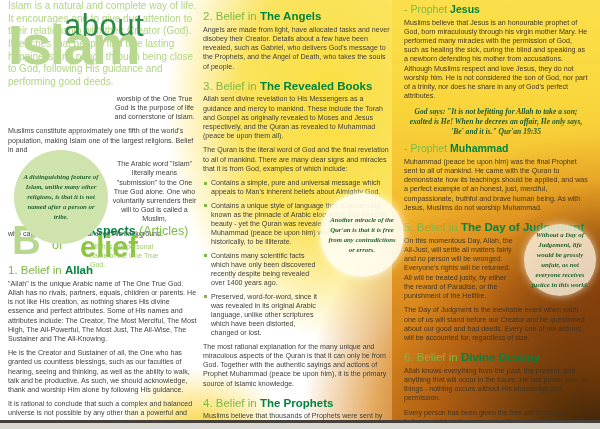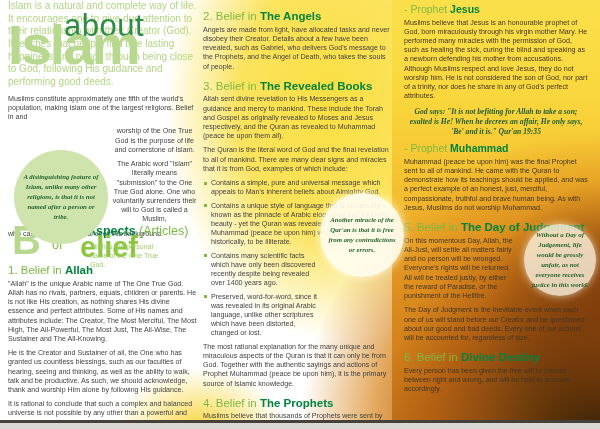--- a/index.html
+++ b/index.html
@@ -72,22 +72,22 @@
 <div id="page">
   <div class="bg"></div>
 
   <div class="col" id="col-left">
     <div class="brand">
       <div class="about">about</div>
       <div class="islam">Islam</div>
     </div>
 
     <p class="intro">Islam is a natural and complete way of life. It encourages one to give due attention to their relationship with their Creator (God). It teaches that people find true lasting happiness and peace through being close to God, following His guidance and performing good deeds.</p>
+    <p class="body wrap-right">worship of the One True God is the purpose of life and cornerstone of Islam.</p>
     <p class="body">Muslims constitute approximately one fifth of the world's population, making Islam one of the largest religions. Belief in and</p>
-    <p class="body wrap-right">worship of the One True God is the purpose of life and cornerstone of Islam.</p>
     <p class="body wrap-right">The Arabic word "Islam" literally means "submission" to the One True God alone. One who voluntarily surrenders their will to God is called a Muslim,</p>
     <p class="body">who can be from any racial or ethnic background.</p>
 
     <div class="circle circle1">
       <span>A distinguishing feature of Islam, unlike many other religions, is that it is not named after a person or tribe.</span>
     </div>
 
     <div class="aspects">
       <span class="b-initial">B</span>
       <span class="b-rest">elief</span>
@@ -159,20 +159,21 @@
 
     <h3 class="sech">
       <span class="pre">5. Belief in </span><span class="ttl">The Day of Judgement</span>
     </h3>
     <p class="body narrow-j">On this momentous Day, Allah, the All-Just, will settle all matters fairly and no person will be wronged. Everyone's rights will be returned. All will be treated justly, by either the reward of Paradise, or the punishment of the Hellfire.</p>
     <p class="body">The Day of Judgment is the inevitable event when each one of us will stand before our Creator and be questioned about our good and bad deeds. Every one of our actions will be accounted for, regardless of size.</p>
 
     <h3 class="sech">
       <span class="pre">6. Belief in </span><span class="ttl">Divine Destiny</span>
     </h3>
+    <p class="body">Allah knows everything from the past, the present, and anything that will occur in the future. He has power over all things - nothing occurs without His knowledge and permission.</p>
     <p class="body">Every person has been given the free will to choose between right and wrong, and will be held to account accordingly.</p>
 
   </div>
 
   <div class="circle circle2">
     <span>Another miracle of the Qur'an is that it is free from any contradictions or errors.</span>
   </div>
   <div class="circle circle3">
     <span>Without a Day of Judgement, life would be grossly unfair, as not everyone receives justice in this world.</span>
   </div>

